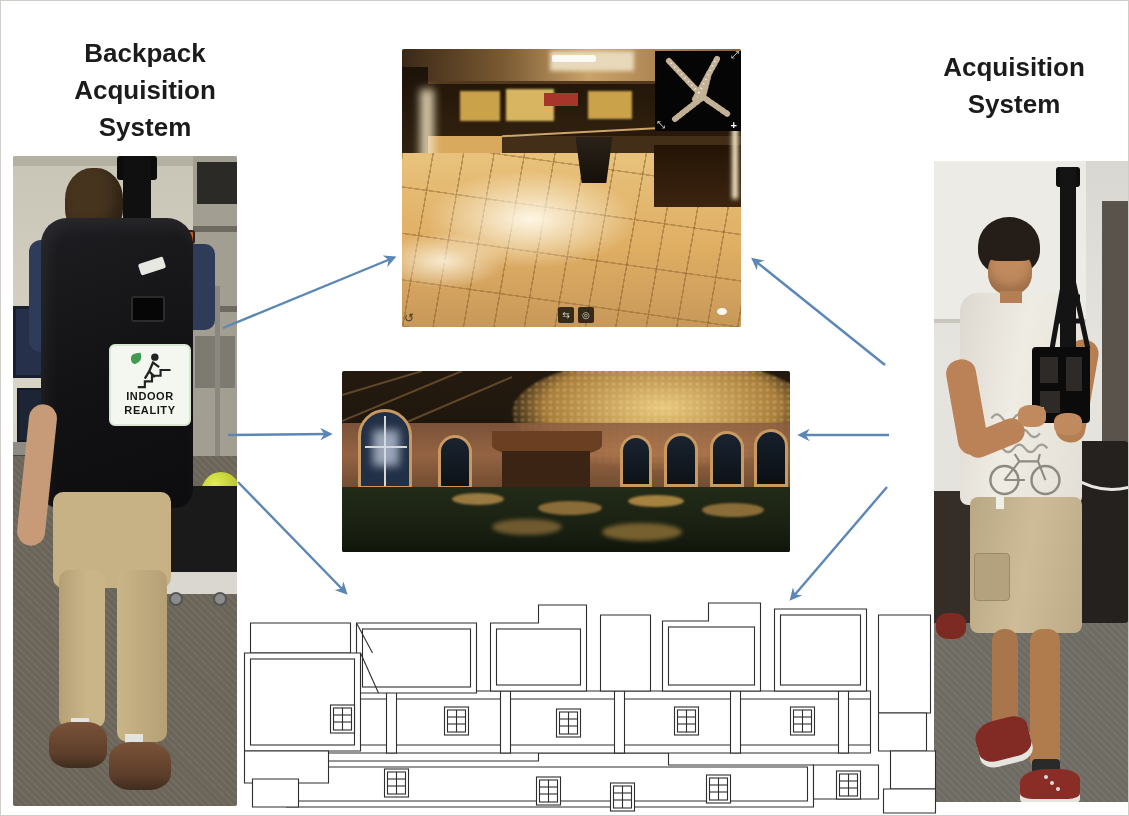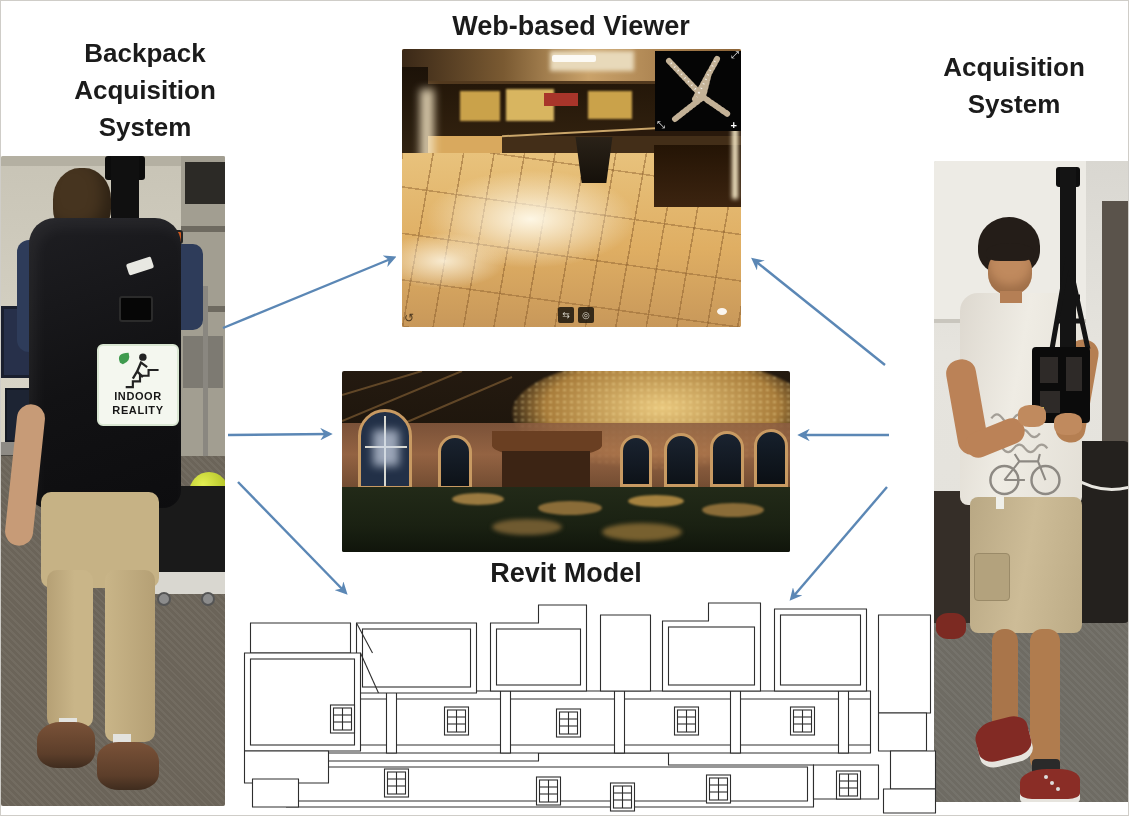--- a/index.html
+++ b/index.html
@@ -21,31 +21,29 @@
 <body>
 
 <div class="canvas">
 
   <div class="ttl ttl-side" style="left:28px;top:34px;width:232px;">
     <div>Backpack</div>
     <div>Acquisition</div>
     <div>System</div>
   </div>
 
-  <div class="ttl ttl-node" style="left:395px;top:10px;width:350px;">Web-based Viewer</div>
 
   <div class="ttl ttl-side" style="left:898px;top:48px;width:230px;">
     <div>Acquisition</div>
     <div>System</div>
   </div>
 
 
-  <div class="ttl ttl-node" style="left:385px;top:557px;width:360px;">Revit Model</div>
-
-  <div class="photo" style="left:0;top:155px;width:224px;height:650px;background:linear-gradient(180deg,#c8c4b6,#d8d4c6 36%,#d5d1c3 52%);">
+
+  <div class="photo" style="left:12px;top:155px;width:224px;height:650px;background:linear-gradient(180deg,#c8c4b6,#d8d4c6 36%,#d5d1c3 52%);">
     <div class="abs" style="left:0;top:0;width:100%;height:10px;background:#b4b0a2;"></div>
 
     <div class="abs" style="left:0;top:150px;width:46px;height:72px;background:#27304a;border:3px solid #1a1f2e;"></div>
     <div class="abs" style="left:4px;top:232px;width:52px;height:54px;background:#1d2433;border:2px solid #141923;"></div>
     <div class="abs" style="left:0;top:286px;width:60px;height:13px;background:#8e8b85;"></div>
     <div class="abs" style="left:0;top:299px;width:58px;height:66px;background:#4a4741;"></div>
 
     <div class="abs" style="right:0;top:0;width:44px;height:360px;background:#a29e91;"></div>
     <div class="abs" style="right:0;top:6px;width:40px;height:42px;background:#2c2a26;"></div>
     <div class="abs" style="right:0;top:70px;width:44px;height:6px;background:#6e6a60;"></div>

